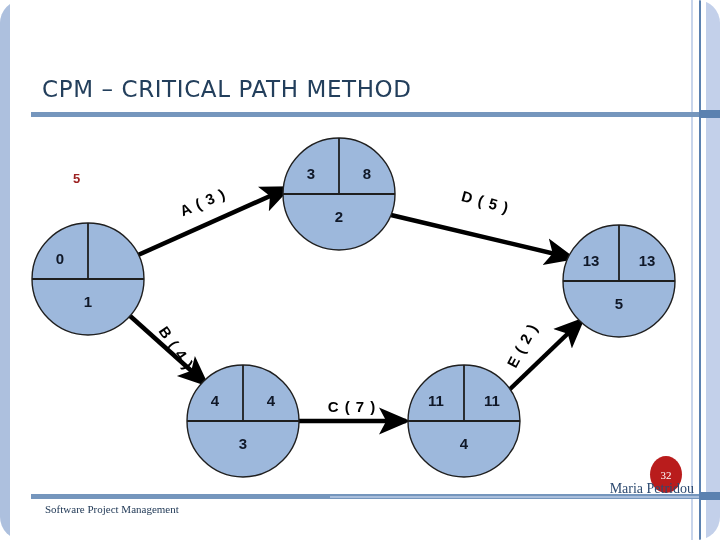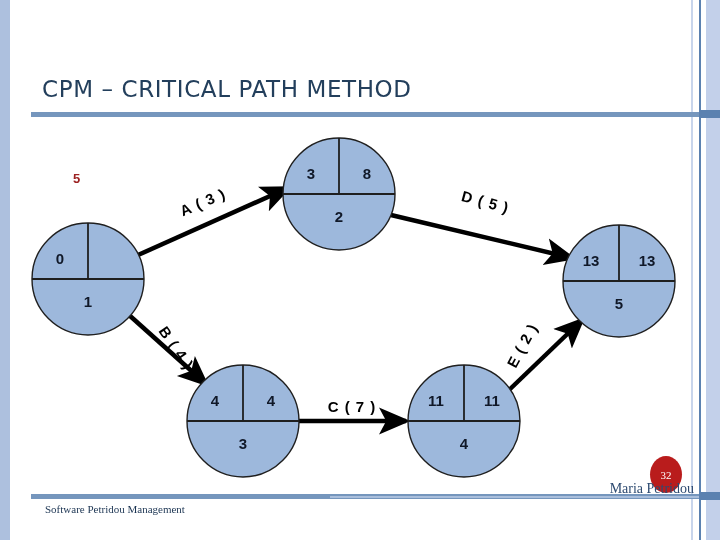--- a/index.html
+++ b/index.html
@@ -9,20 +9,21 @@
   }
   body {
     font-family: "Liberation Sans", sans-serif;
   }
   #slide {
     position: relative;
     width: 720px;
     height: 540px;
     background: #ffffff;
     overflow: hidden;
+    border-radius: 23px;
   }
   
   .edge-band-left {
     position: absolute;
     left: 0px; top: 0px;
     width: 10px; height: 540px;
     background: #adc0de;
   }
   .edge-band-right {
     position: absolute;
@@ -216,16 +217,16 @@
   </svg>
 
   <div id="markers-layer">
       <div class="marker-text" style="left: 73px; top: 171px;">5</div>
     </div>
 
   <div class="footer-rule"></div>
   <div class="footer-rule-inner"></div>
   <div class="footer-rule-cap"></div>
   <div class="slide-number">32</div>
-  <div class="footer-left">Software Petridou Management</div>
+  <div class="footer-left">Software Project Management</div>
   <div class="footer-right">Maria Petridou</div>
 
 </div>
 
 </body></html>

